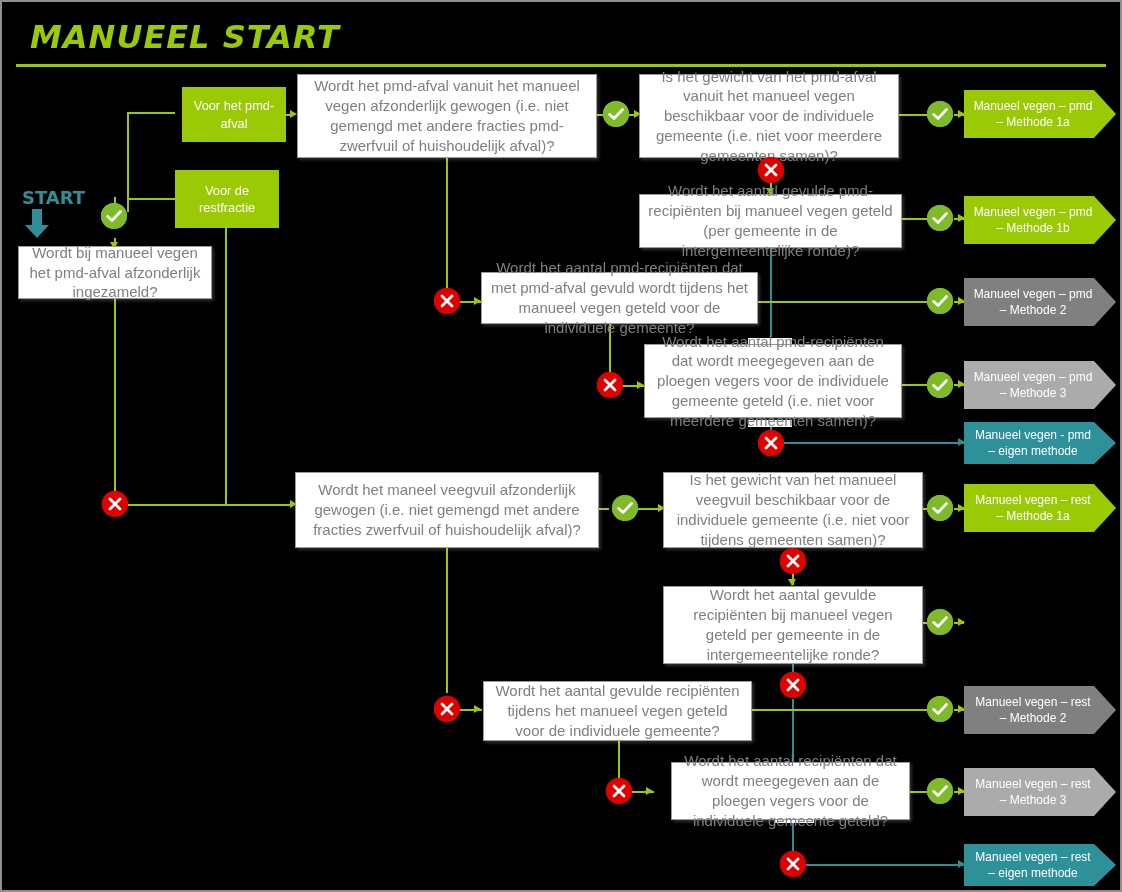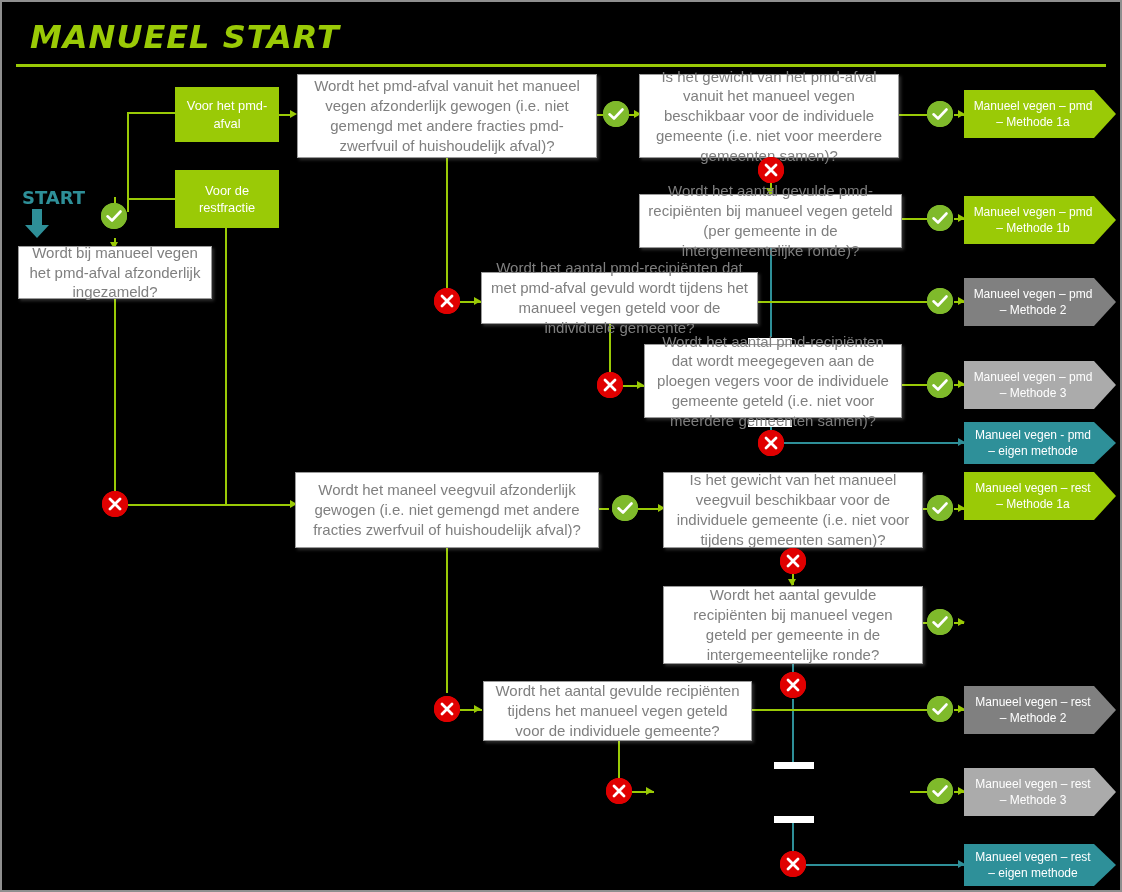--- a/index.html
+++ b/index.html
@@ -225,21 +225,21 @@
   <div class="line hline" style="left:952px;top:789px;width:10px;"></div>
   <div class="arrowhead right" style="left:956px;top:785px;"></div>
 
   <div class="line hline teal" style="left:804px;top:862px;width:158px;"></div>
   <div class="arrowhead right teal" style="left:956px;top:858px;"></div>
 
   <div class="node qbox" style="left:16px;top:244px;width:194px;height:53px;">
     <span>Wordt bij manueel vegen het pmd-afval afzonderlijk ingezameld?</span>
   </div>
 
-  <div class="node greenbox" style="left:173px;top:85px;width:104px;height:55px;">
+  <div class="node greenbox" style="left:180px;top:85px;width:104px;height:55px;">
     <span>Voor het pmd-afval</span>
   </div>
 
   <div class="node greenbox" style="left:173px;top:168px;width:104px;height:58px;">
     <span>Voor de restfractie</span>
   </div>
 
   <div class="node qbox" style="left:295px;top:72px;width:300px;height:84px;">
     <span>Wordt het pmd-afval vanuit het manueel vegen afzonderlijk gewogen (i.e. niet gemengd met andere fracties pmd-zwerfvuil of huishoudelijk afval)?</span>
   </div>
@@ -269,20 +269,23 @@
   </div>
 
   <div class="node qbox" style="left:661px;top:584px;width:260px;height:78px;">
     <span>Wordt het aantal gevulde recipiënten bij manueel vegen geteld per gemeente in de intergemeentelijke ronde?</span>
   </div>
 
   <div class="node qbox" style="left:481px;top:679px;width:269px;height:60px;">
     <span>Wordt het aantal gevulde recipiënten tijdens het manueel vegen geteld voor de individuele gemeente?</span>
   </div>
 
+  <div class="node qbox" style="left:669px;top:760px;width:239px;height:58px;">
+    <span>Wordt het aantal recipiënten dat wordt meegegeven aan de ploegen vegers voor de individuele gemeente geteld?</span>
+  </div>
 
   <div class="node chev green" style="left:962px;top:88px;width:152px;height:48px;">
     <span>Manueel vegen – pmd – Methode 1a</span>
   </div>
 
   <div class="node chev green" style="left:962px;top:194px;width:152px;height:48px;">
     <span>Manueel vegen – pmd – Methode 1b</span>
   </div>
 
   <div class="node chev grey" style="left:962px;top:276px;width:152px;height:48px;">
@@ -290,21 +293,21 @@
   </div>
 
   <div class="node chev lightgrey" style="left:962px;top:359px;width:152px;height:48px;">
     <span>Manueel vegen – pmd – Methode 3</span>
   </div>
 
   <div class="node chev teal" style="left:962px;top:420px;width:152px;height:42px;">
     <span>Manueel vegen - pmd – eigen methode</span>
   </div>
 
-  <div class="node chev green" style="left:962px;top:470px;width:152px;height:48px;">
+  <div class="node chev green" style="left:962px;top:482px;width:152px;height:48px;">
     <span>Manueel vegen – rest – Methode 1a</span>
   </div>
 
 
   <div class="node chev grey" style="left:962px;top:684px;width:152px;height:48px;">
     <span>Manueel vegen – rest – Methode 2</span>
   </div>
 
   <div class="node chev lightgrey" style="left:962px;top:766px;width:152px;height:48px;">
     <span>Manueel vegen – rest – Methode 3</span>

